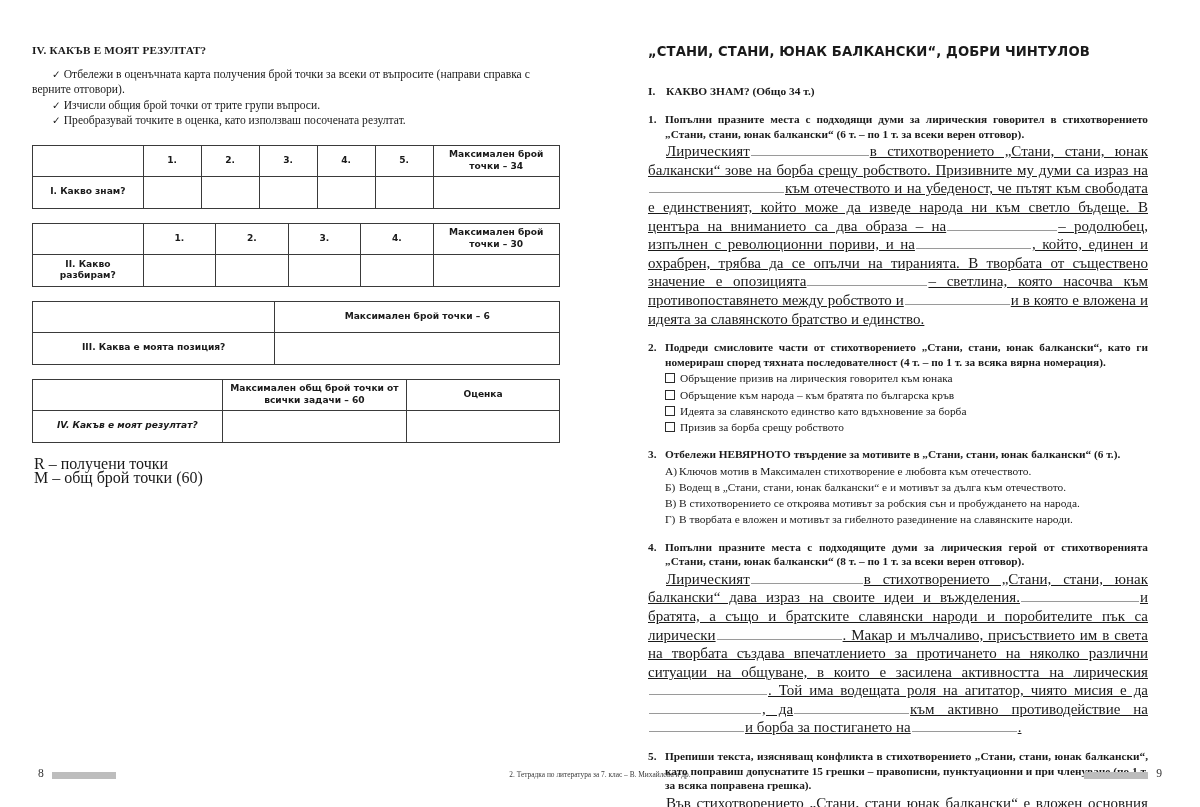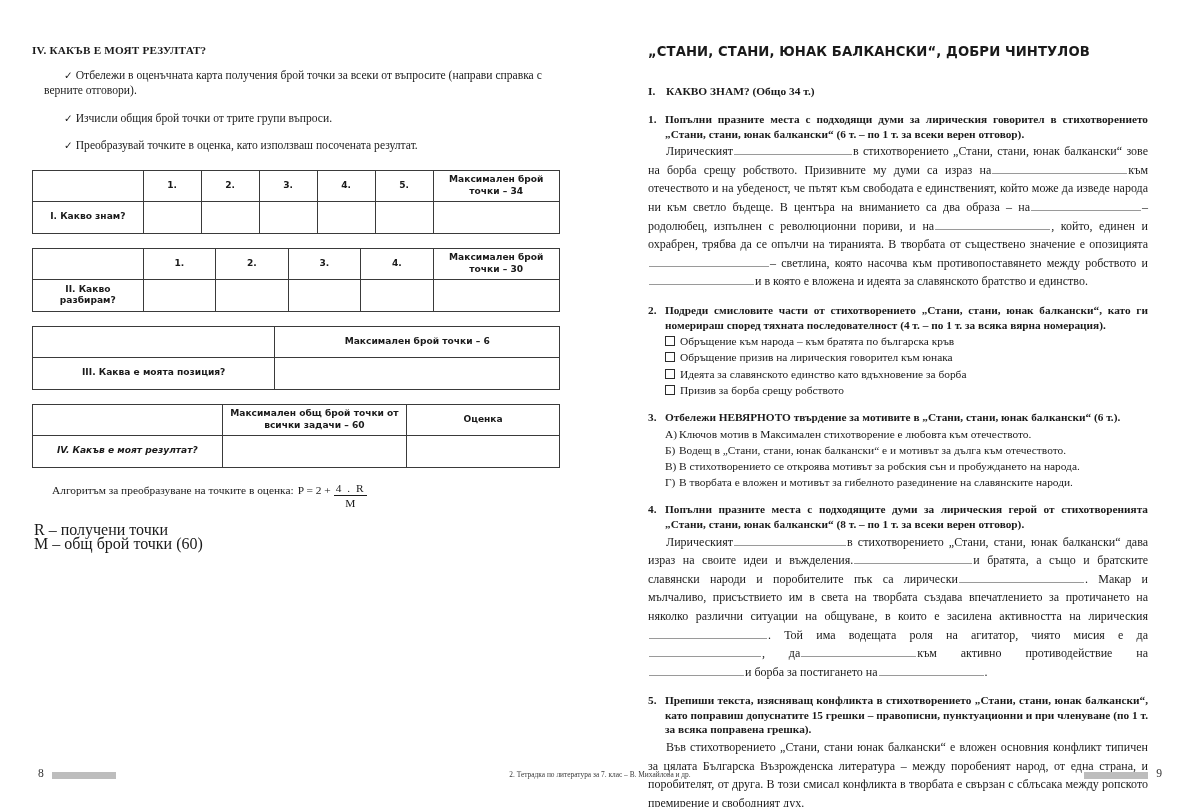--- a/index.html
+++ b/index.html
@@ -36,21 +36,21 @@
     font-size: 11.2px;
     letter-spacing: 0.2px;
     margin: 0 0 11px 0;
   }
 
   .bullets { margin: 0 0 16px 0; }
   .bullet-line {
     font-size: 11.6px;
     line-height: 15.4px;
     text-indent: 0;
-    margin: 12px;
+    margin: 0;
   }
   .bullet-line.indented { text-indent: 20px; }
   .check {
     font-size: 10.4px;
     padding-right: 3px;
   }
 
   
   table.score {
     border-collapse: collapse;
@@ -140,25 +140,26 @@
     font-weight: bold;
     font-size: 11.3px;
     line-height: 14.6px;
     display: flex;
     text-align: justify;
   }
   .q-head .num { width: 17px; flex: none; }
   .q-head .txt { flex: 1; }
 
   .para {
-    font-size: 12px;
+    font-size: 15px;
     line-height: 18.6px;
     text-align: justify;
     margin: 1px 0 0 0;
     text-indent: 18px;
+    text-decoration: underline;
   }
 
   .blank {
     display: inline-block;
     border-bottom: 1px solid #9a9a9a;
     vertical-align: baseline;
     height: 11px;
     margin: 0 1px;
   }
 
@@ -322,28 +323,20 @@
       </tr>
       <tr class="body">
         <td class="rowlabel italiclabel">IV. Какъв е моят резултат?</td>
         <td></td>
         <td></td>
       </tr>
     </tbody>
       </table>
 
     <div class="formula-block">
-      <div class="formula-line">
-        <span>Алгоритъм за преобразуване на точките в оценка:</span>
-        <span style="padding-left:4px">P = 2 +</span>
-        <span class="frac">
-          <span class="num">4 . R</span>
-          <span class="den">M</span>
-        </span>
-      </div>
       <div class="legend">
         <div>R – получени точки</div>
         <div>M – общ брой точки (60)</div>
       </div>
     </div>
   </div>
 
   <div class="page page-right">
 
     <div class="title-main">„СТАНИ, СТАНИ, ЮНАК БАЛКАНСКИ“, ДОБРИ ЧИНТУЛОВ</div>
@@ -362,25 +355,25 @@
     </div>
 
     <div class="q">
       <div class="q-head">
         <span class="num">2.</span>
         <span class="txt">Подреди смисловите части от стихотворението „Стани, стани, юнак балкански“, като ги номерираш според тяхната последователност (4 т. – по 1 т. за всяка вярна номерация).</span>
       </div>
       <div class="opts">
         <div class="opt">
             <span class="cbox"></span>
+            <span class="lbl">Обръщение призив на лирическия говорител към юнака</span>
+          </div>
+        <div class="opt">
+            <span class="cbox"></span>
             <span class="lbl">Обръщение към народа – към братята по българска кръв</span>
-          </div>
-        <div class="opt">
-            <span class="cbox"></span>
-            <span class="lbl">Обръщение призив на лирическия говорител към юнака</span>
           </div>
         <div class="opt">
             <span class="cbox"></span>
             <span class="lbl">Идеята за славянското единство като вдъхновение за борба</span>
           </div>
         <div class="opt">
             <span class="cbox"></span>
             <span class="lbl">Призив за борба срещу робството</span>
           </div>
       </div>

